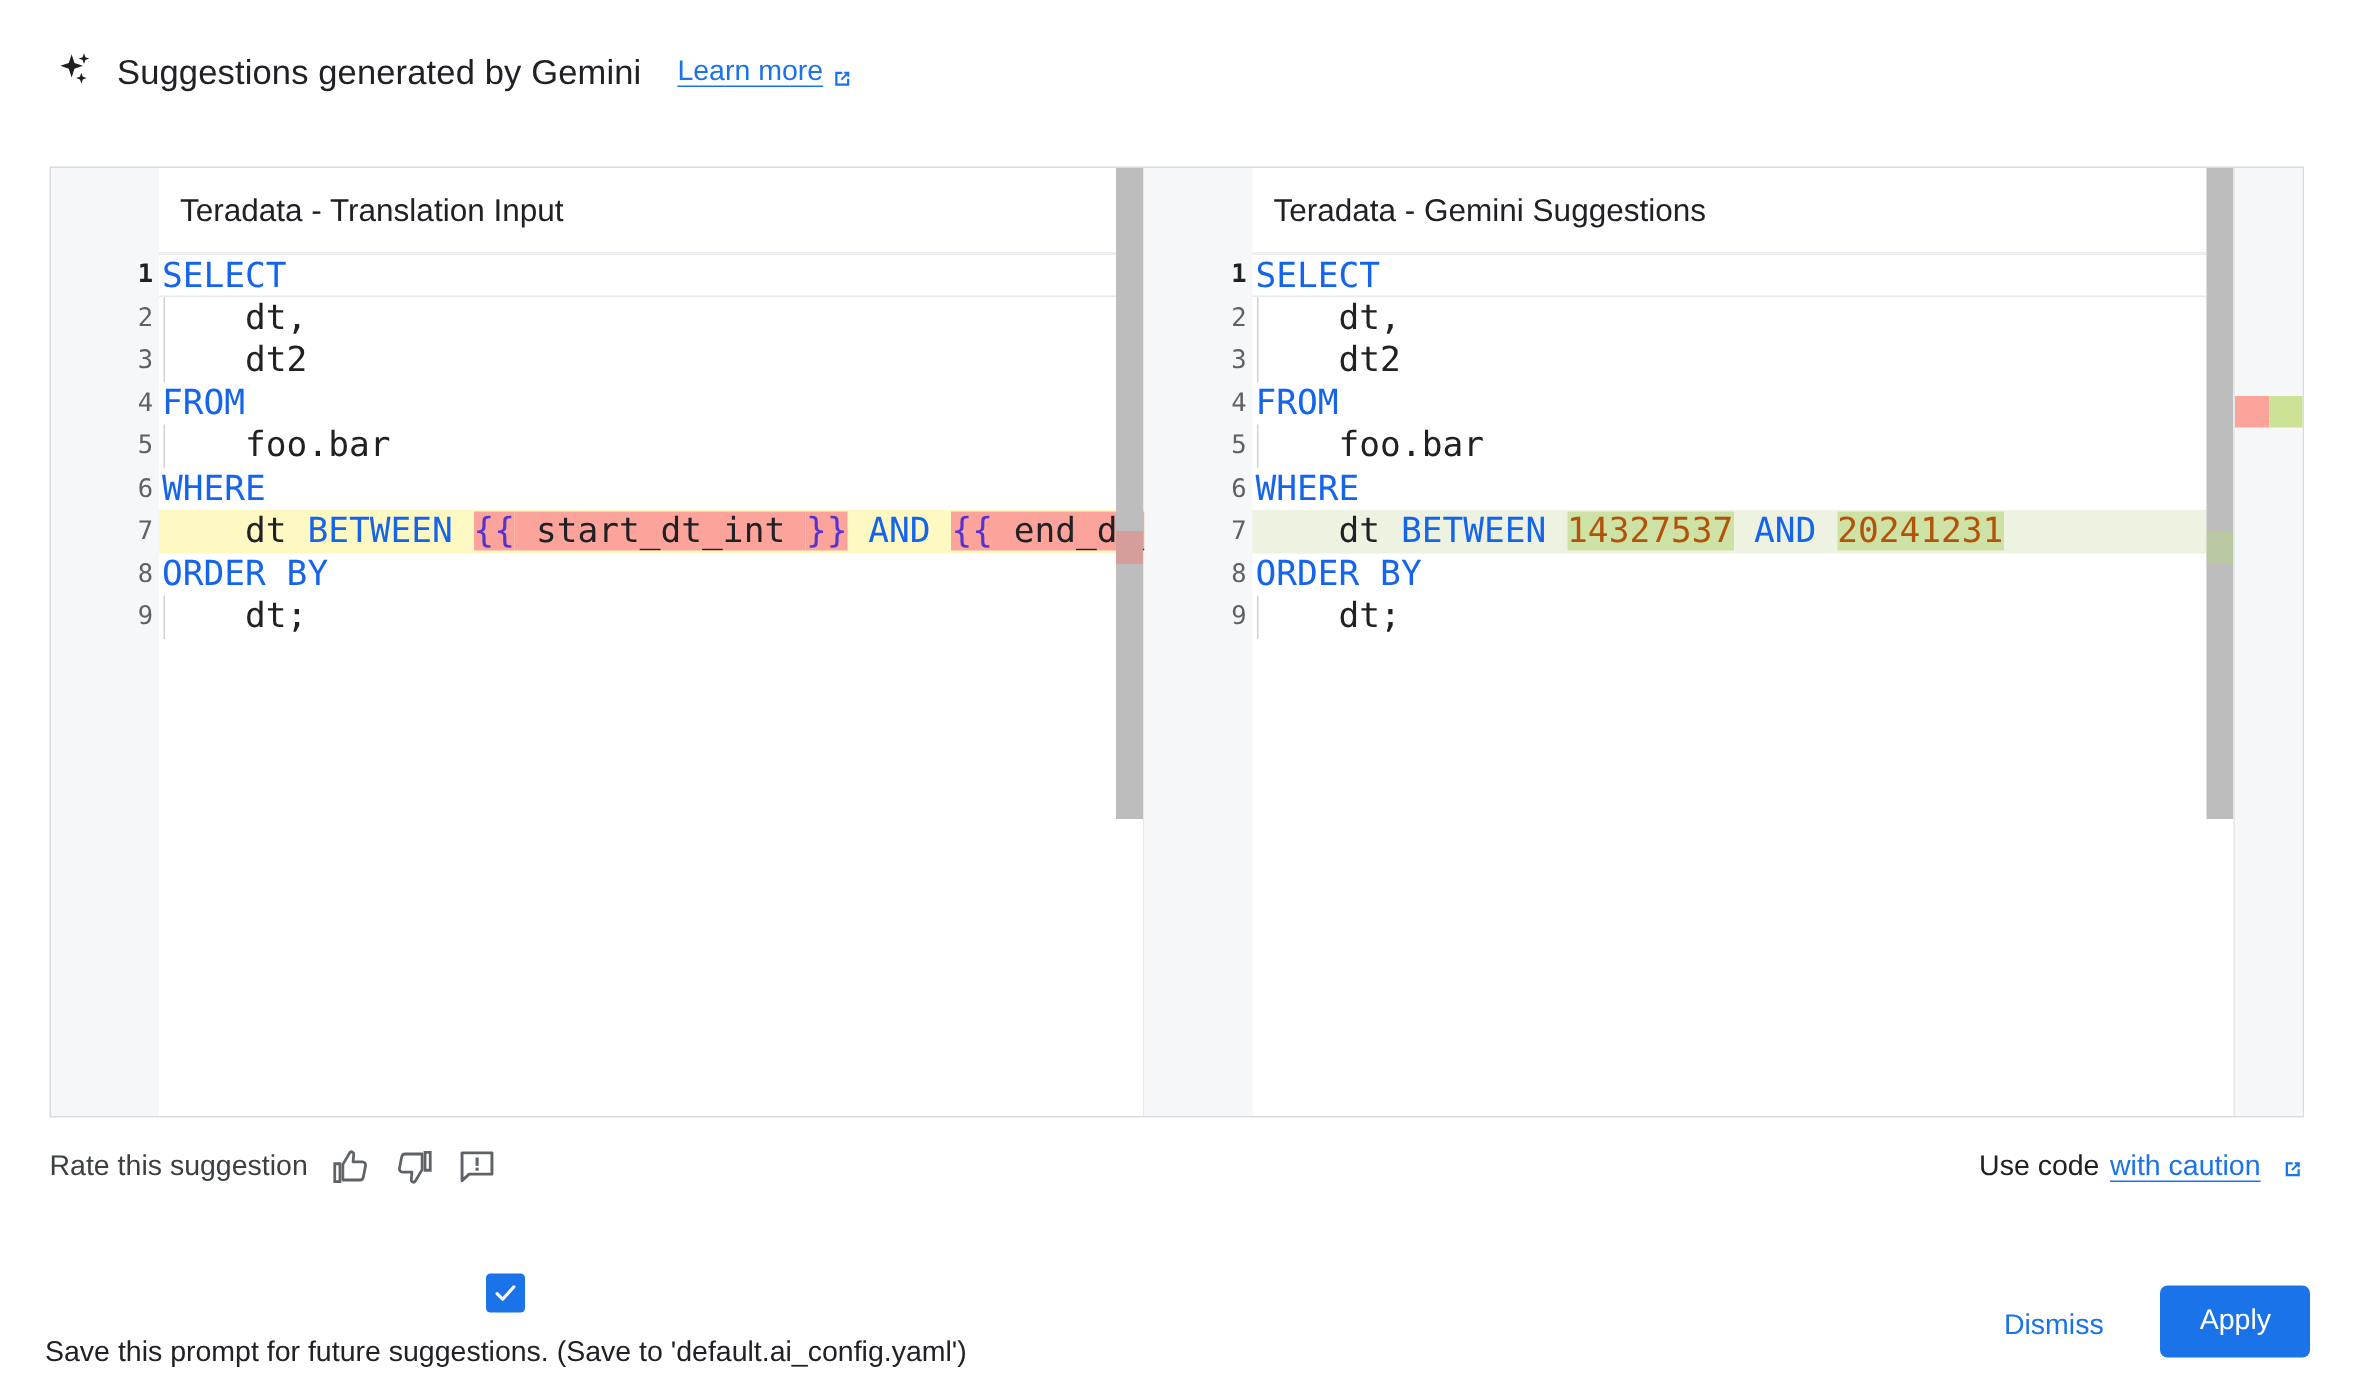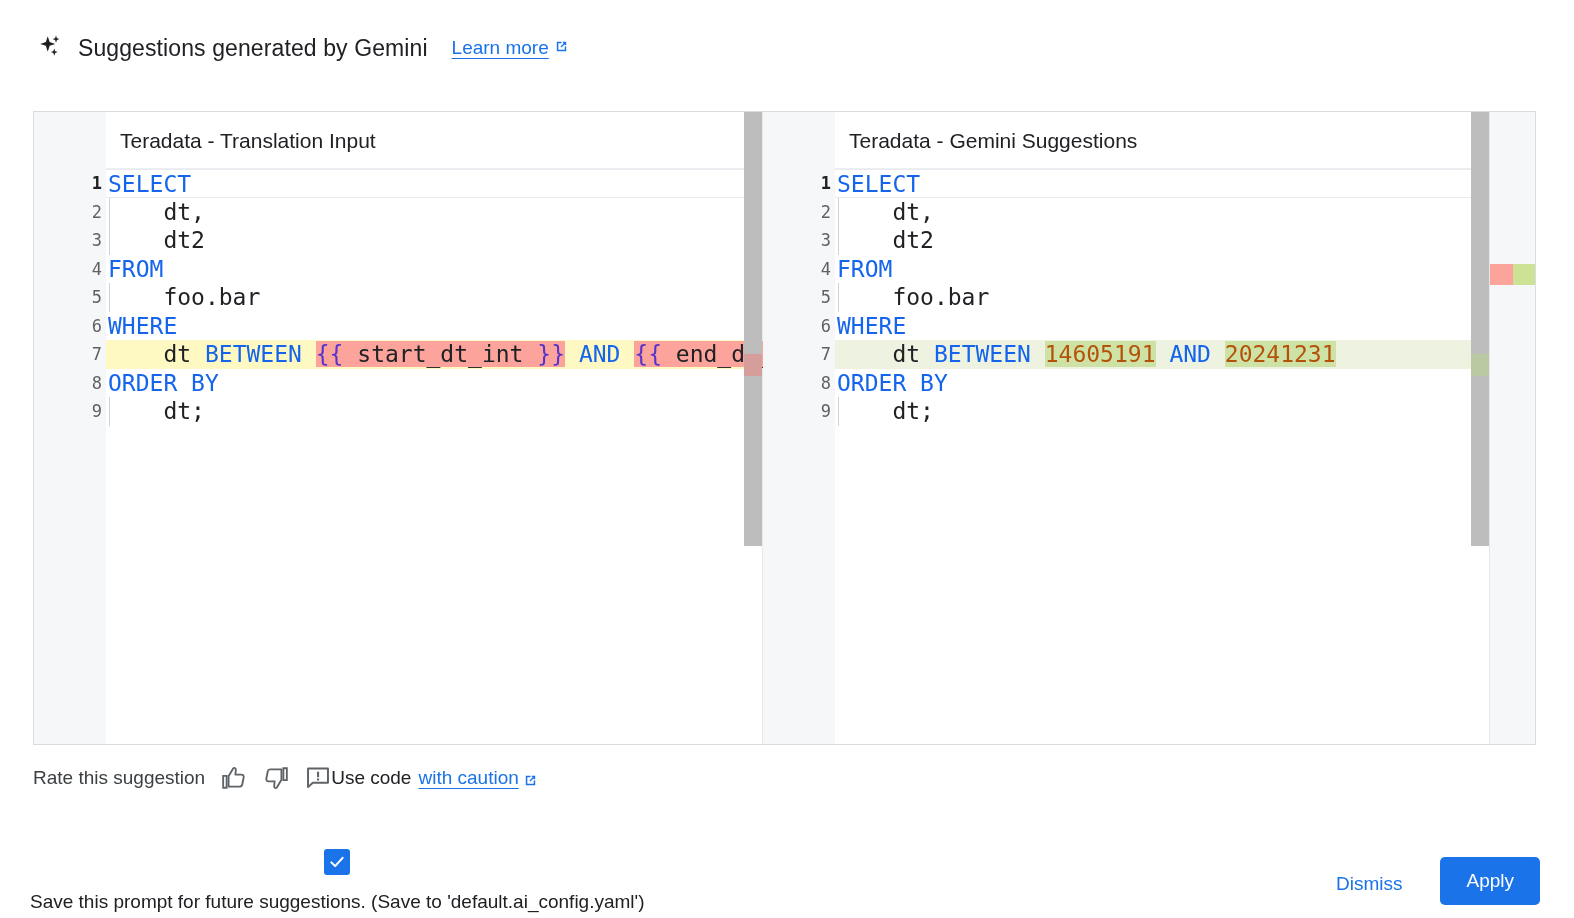--- a/index.html
+++ b/index.html
@@ -19,21 +19,21 @@
     padding: 30px 0 0 34px;
     height: 66px;
   }
   .spark-icon { width: 30px; height: 30px; flex: 0 0 30px; margin-right: 14px; }
   .header-title {
     font-size: 23px; color: #202124; letter-spacing: .1px;
     white-space: nowrap;
   }
   .learn-more {
     margin-left: 24px;
-    display: inline-flex; align-items: flex-start; gap: 5px;
+    display: inline-flex; align-items: flex-end; gap: 5px;
     color: #1a73e8; font-size: 19px;
     text-decoration: underline; text-underline-offset: 4px;
     cursor: pointer;
   }
   .ext-ico { width: 15px; height: 15px; display:block; }
 
   
   .diff-wrap {
     position: absolute;
     left: 33px; top: 111px;
@@ -113,29 +113,29 @@
   .overview {
     width: 46px; flex: 0 0 46px; position: relative; background: #f6f7f9;
     border-left: 1px solid #e6e8ea;
   }
   .overview .ov-del { position:absolute; left:0; width:23px; background:#fca49c; }
   .overview .ov-ins { position:absolute; left:23px; width:23px; background:#cce396; }
 
   
   .rate-row {
     position: absolute; left: 33px; top: 765px; width: 1503px;
-    display:flex; align-items:center; justify-content: flex-start;
+    display:flex; align-items:center; justify-content: space-between;
   }
   .rate-left { display:flex; align-items:center; gap: 16px; }
   .rate-label { font-size: 19px; color: #3c4043; }
   .ico-btn { width: 26px; height: 26px; cursor:pointer; display:block; }
   .caution { display:flex; align-items:center; font-size: 19px; color:#202124; }
   .caution a {
     color:#1a73e8; text-decoration: underline; text-underline-offset:4px;
-    margin-left: 7px; display:inline-flex; align-items:center; gap:4px;
+    margin-left: 7px; display:inline-flex; align-items:center; gap:14px;
     cursor:pointer;
   }
 
   
   .bottom-row {
     position: absolute; left: 30px; top: 849px; width: 1510px;
     display:flex; align-items:center; justify-content: space-between;
   }
   .save-opt { display:flex; align-items:center; gap: 16px; flex-direction: column; }
   .checkbox {
@@ -229,21 +229,21 @@
       </div>
     <div class="code-col">
       <div class="pane-title">Teradata - Gemini Suggestions</div>
       <div class="code-lines" id="code-right">
           <div class="cl active"><span class="kw">SELECT</span></div>
           <div class="cl"><span class="indent-guide"></span><span class="pl">    dt,</span></div>
           <div class="cl"><span class="indent-guide"></span><span class="pl">    dt2</span></div>
           <div class="cl"><span class="kw">FROM</span></div>
           <div class="cl"><span class="indent-guide"></span><span class="pl">    foo.bar</span></div>
           <div class="cl"><span class="kw">WHERE</span></div>
-          <div class="cl ins"><span class="pl">    dt </span><span class="kw">BETWEEN</span><span class="pl"> </span><span class="num hl-ins">14605191</span><span class="pl"> </span><span class="kw">AND</span><span class="pl"> </span><span class="num hl-ins">20241231</span></div>
+          <div class="cl ins"><span class="pl">    dt </span><span class="kw">BETWEEN</span><span class="pl"> </span><span class="num hl-ins">14327537</span><span class="pl"> </span><span class="kw">AND</span><span class="pl"> </span><span class="num hl-ins">20241231</span></div>
           <div class="cl"><span class="kw">ORDER BY</span></div>
           <div class="cl"><span class="indent-guide"></span><span class="pl">    dt;</span></div>
         </div>
     </div>
     <div class="vscroll">
       <div class="thumb"></div>
       <div class="mark-ins" style="top:242px;height:22px;"></div>
     </div>
   </div>
 

